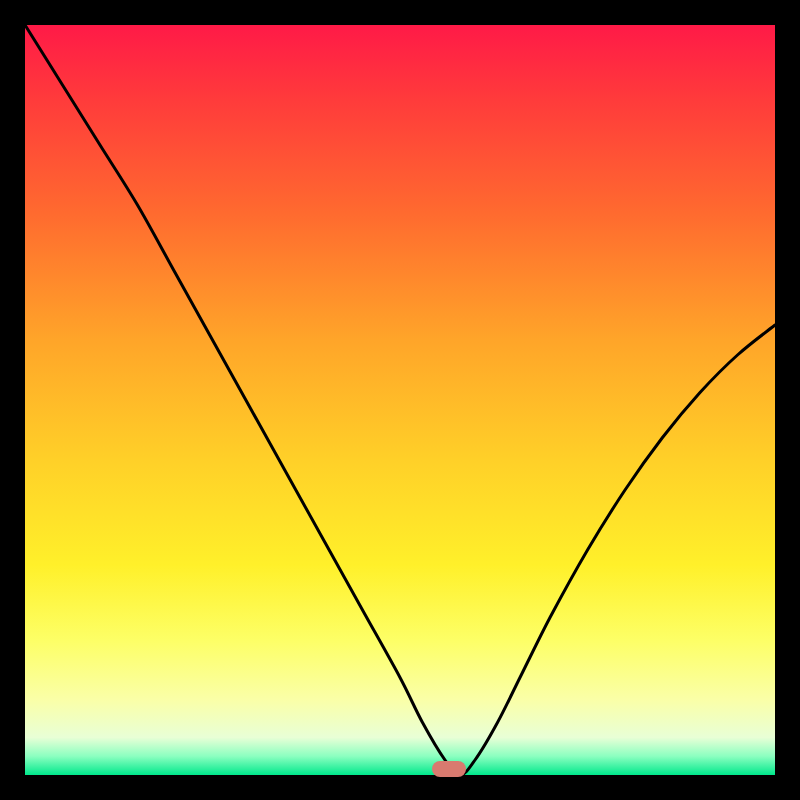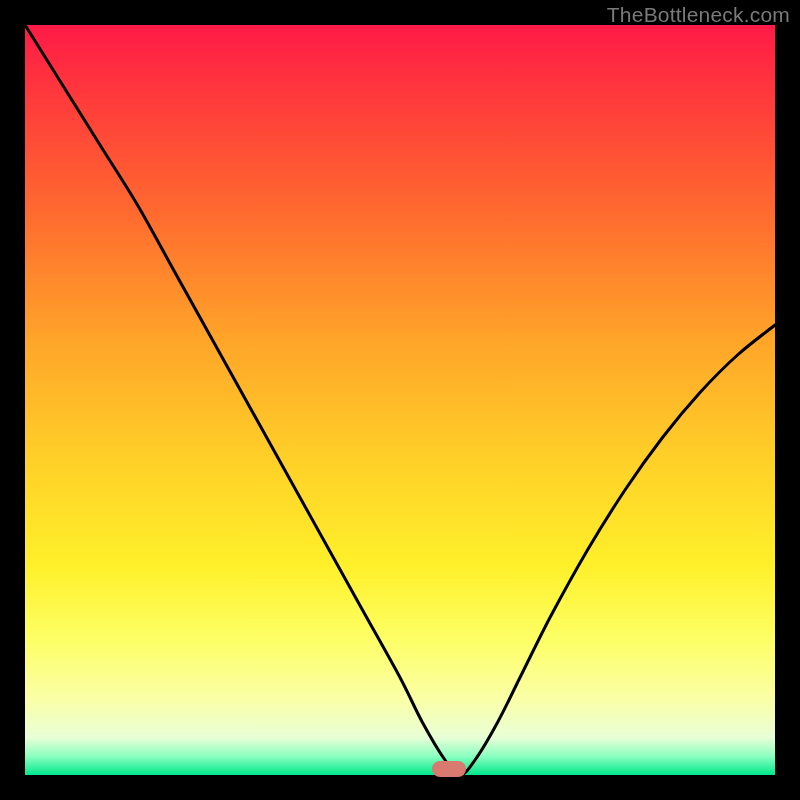--- a/index.html
+++ b/index.html
@@ -69,14 +69,13 @@
 
   <div class="plot-area">
 
     <svg class="curve-svg" viewBox="0 0 750 750" preserveAspectRatio="none">
       <path fill="none" stroke="#000" stroke-width="3" stroke-linecap="round" d="M 0.0 0.0 C 6.3 10.0, 25.0 40.0, 37.5 60.0 C 50.0 80.0, 62.5 100.0, 75.0 120.0 C 87.5 140.0, 100.0 158.8, 112.5 180.0 C 125.0 201.3, 137.5 225.0, 150.0 247.5 C 162.5 270.0, 175.0 292.5, 187.5 315.0 C 200.0 337.5, 212.5 360.0, 225.0 382.5 C 237.5 405.0, 250.0 427.5, 262.5 450.0 C 275.0 472.5, 287.5 495.0, 300.0 517.5 C 312.5 540.0, 325.0 562.5, 337.5 585.0 C 350.0 607.5, 365.0 633.8, 375.0 652.5 C 385.0 671.3, 390.0 683.8, 397.5 697.5 C 405.0 711.3, 413.8 726.3, 420.0 735.0 C 426.3 743.8, 430.0 750.0, 435.0 750.0 C 440.0 750.0, 443.8 743.8, 450.0 735.0 C 456.3 726.3, 465.0 711.3, 472.5 697.5 C 480.0 683.8, 486.3 670.0, 495.0 652.5 C 503.8 635.0, 513.8 613.8, 525.0 592.5 C 536.3 571.3, 550.0 546.3, 562.5 525.0 C 575.0 503.8, 587.5 483.8, 600.0 465.0 C 612.5 446.3, 625.0 428.8, 637.5 412.5 C 650.0 396.3, 662.5 381.3, 675.0 367.5 C 687.5 353.8, 700.0 341.2, 712.5 330.0 C 725.0 318.7, 743.8 305.0, 750.0 300.0" id="curvePath"></path>
     </svg>
 
     <div class="marker" id="minMarker" style="width: 34px; height: 16px; left: 406.75px; top: 736px;"></div>
   </div>
 
-  <div class="watermark">TheBottleneck.com</div>
 </div>
 
 </body></html>

